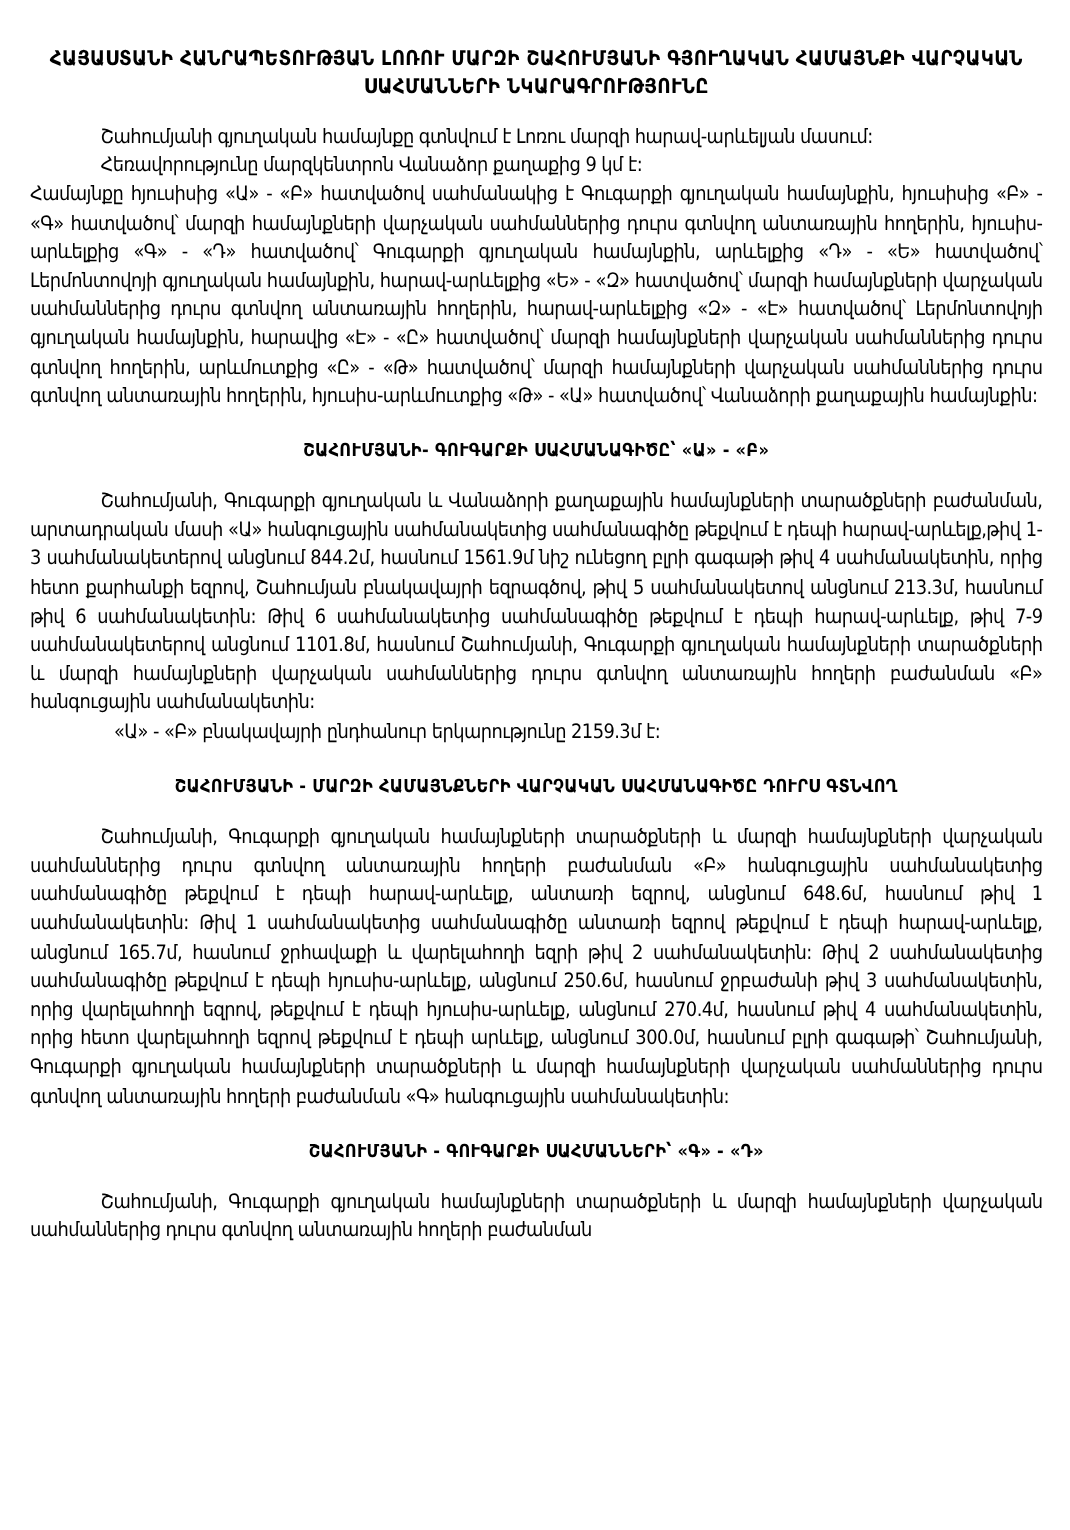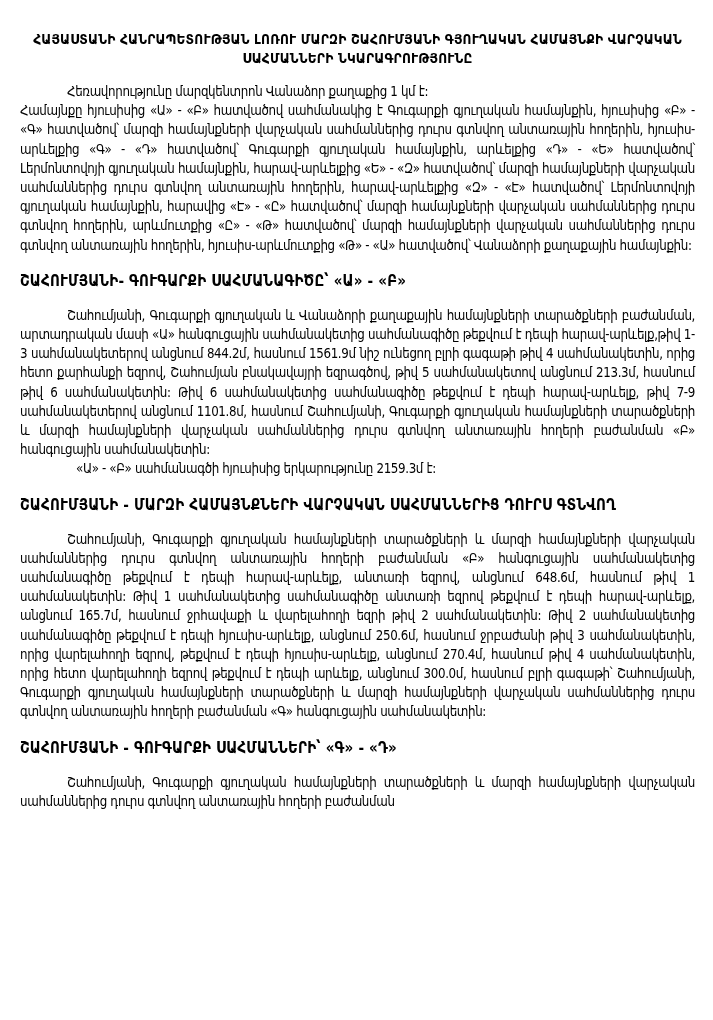--- a/index.html
+++ b/index.html
@@ -20,44 +20,46 @@
   }
   .doc-title {
     text-align: center;
     font-size: 13.6px;
     line-height: 19px;
     letter-spacing: 0.2px;
     margin: 0 0 14px 0;
     padding: 0 8px;
   }
   .section-title {
-    font-size: 15px;
+    text-align: center;
+    font-size: 12px;
     line-height: 19px;
     letter-spacing: 0.2px;
     margin: 17px 0 15px 0;
   }
   .para { text-align: justify; margin: 0; }
   .indent { text-indent: 47px; }
   .sum-line { margin: 0; padding-left: 56px; }
 </style>
 </head>
 <body>
 
 <div class="page">
 
   <h1 class="doc-title">ՀԱՅԱՍՏԱՆԻ ՀԱՆՐԱՊԵՏՈՒԹՅԱՆ ԼՈՌՈՒ ՄԱՐԶԻ ՇԱՀՈՒՄՅԱՆԻ ԳՅՈՒՂԱԿԱՆ ՀԱՄԱՅՆՔԻ ՎԱՐՉԱԿԱՆ ՍԱՀՄԱՆՆԵՐԻ ՆԿԱՐԱԳՐՈՒԹՅՈՒՆԸ</h1>
 
-  <p class="para indent">Հեռավորությունը մարզկենտրոն Վանաձոր քաղաքից 1 կմ է:</p>
+  <p class="para indent">Շահումյանի գյուղական համայնքը գտնվում է Լոռու մարզի հարավ-արևելյան մասում:</p>
+  <p class="para indent">Հեռավորությունը մարզկենտրոն Վանաձոր քաղաքից 9 կմ է:</p>
   <p class="para">Համայնքը հյուսիսից «Ա» - «Բ» հատվածով սահմանակից է Գուգարքի գյուղական համայնքին, հյուսիսից «Բ» - «Գ» հատվածով՝ մարզի համայնքների վարչական սահմաններից դուրս գտնվող անտառային հողերին, հյուսիս-արևելքից «Գ» - «Դ» հատվածով՝ Գուգարքի գյուղական համայնքին, արևելքից «Դ» - «Ե» հատվածով՝ Լերմոնտովոյի գյուղական համայնքին, հարավ-արևելքից «Ե» - «Զ» հատվածով՝ մարզի համայնքների վարչական սահմաններից դուրս գտնվող անտառային հողերին, հարավ-արևելքից «Զ» - «Է» հատվածով՝ Լերմոնտովոյի գյուղական համայնքին, հարավից «Է» - «Ը» հատվածով՝ մարզի համայնքների վարչական սահմաններից դուրս գտնվող հողերին, արևմուտքից «Ը» - «Թ» հատվածով՝ մարզի համայնքների վարչական սահմաններից դուրս գտնվող անտառային հողերին, հյուսիս-արևմուտքից «Թ» - «Ա» հատվածով՝ Վանաձորի քաղաքային համայնքին:</p>
 
   <h2 class="section-title">ՇԱՀՈՒՄՅԱՆԻ- ԳՈՒԳԱՐՔԻ ՍԱՀՄԱՆԱԳԻԾԸ՝ «Ա» - «Բ»</h2>
   <p class="para indent">Շահումյանի, Գուգարքի գյուղական և Վանաձորի քաղաքային համայնքների տարածքների բաժանման, արտադրական մասի «Ա» հանգուցային սահմանակետից սահմանագիծը թեքվում է դեպի հարավ-արևելք,թիվ 1-3 սահմանակետերով անցնում 844.2մ, հասնում 1561.9մ նիշ ունեցող բլրի գագաթի թիվ 4 սահմանակետին, որից հետո քարհանքի եզրով, Շահումյան բնակավայրի եզրագծով, թիվ 5 սահմանակետով անցնում 213.3մ, հասնում թիվ 6 սահմանակետին: Թիվ 6 սահմանակետից սահմանագիծը թեքվում է դեպի հարավ-արևելք, թիվ 7-9 սահմանակետերով անցնում 1101.8մ, հասնում Շահումյանի, Գուգարքի գյուղական համայնքների տարածքների և մարզի համայնքների վարչական սահմաններից դուրս գտնվող անտառային հողերի բաժանման «Բ» հանգուցային սահմանակետին:</p>
-  <p class="sum-line">«Ա» - «Բ» սահմանագծի հյուսիսից երկարությունը 2159.3մ է:</p>
+  <p class="sum-line">«Ա» - «Բ» բնակավայրի ընդհանուր երկարությունը 2159.3մ է:</p>
 
   <h2 class="section-title">
-    <span>ՇԱՀՈՒՄՅԱՆԻ - ՄԱՐԶԻ ՀԱՄԱՅՆՔՆԵՐԻ ՎԱՐՉԱԿԱՆ ՍԱՀՄԱՆՆԵՐԻՑ ԴՈՒՐՍ ԳՏՆՎՈՂ</span><br>
+    <span>ՇԱՀՈՒՄՅԱՆԻ - ՄԱՐԶԻ ՀԱՄԱՅՆՔՆԵՐԻ ՎԱՐՉԱԿԱՆ ՍԱՀՄԱՆԱԳԻԾԸ ԴՈՒՐՍ ԳՏՆՎՈՂ</span><br>
   </h2>
   <p class="para indent">Շահումյանի, Գուգարքի գյուղական համայնքների տարածքների և մարզի համայնքների վարչական սահմաններից դուրս գտնվող անտառային հողերի բաժանման «Բ» հանգուցային սահմանակետից սահմանագիծը թեքվում է դեպի հարավ-արևելք, անտառի եզրով, անցնում 648.6մ, հասնում թիվ 1 սահմանակետին: Թիվ 1 սահմանակետից սահմանագիծը անտառի եզրով թեքվում է դեպի հարավ-արևելք, անցնում 165.7մ, հասնում ջրհավաքի և վարելահողի եզրի թիվ 2 սահմանակետին: Թիվ 2 սահմանակետից սահմանագիծը թեքվում է դեպի հյուսիս-արևելք, անցնում 250.6մ, հասնում ջրբաժանի թիվ 3 սահմանակետին, որից վարելահողի եզրով, թեքվում է դեպի հյուսիս-արևելք, անցնում 270.4մ, հասնում թիվ 4 սահմանակետին, որից հետո վարելահողի եզրով թեքվում է դեպի արևելք, անցնում 300.0մ, հասնում բլրի գագաթի՝ Շահումյանի, Գուգարքի գյուղական համայնքների տարածքների և մարզի համայնքների վարչական սահմաններից դուրս գտնվող անտառային հողերի բաժանման «Գ» հանգուցային սահմանակետին:</p>
 
   <h2 class="section-title">ՇԱՀՈՒՄՅԱՆԻ - ԳՈՒԳԱՐՔԻ ՍԱՀՄԱՆՆԵՐԻ՝ «Գ» - «Դ»</h2>
   <p class="para indent">Շահումյանի, Գուգարքի գյուղական համայնքների տարածքների և մարզի համայնքների վարչական սահմաններից դուրս գտնվող անտառային հողերի բաժանման</p>
 
 </div>
 
 </body></html>

